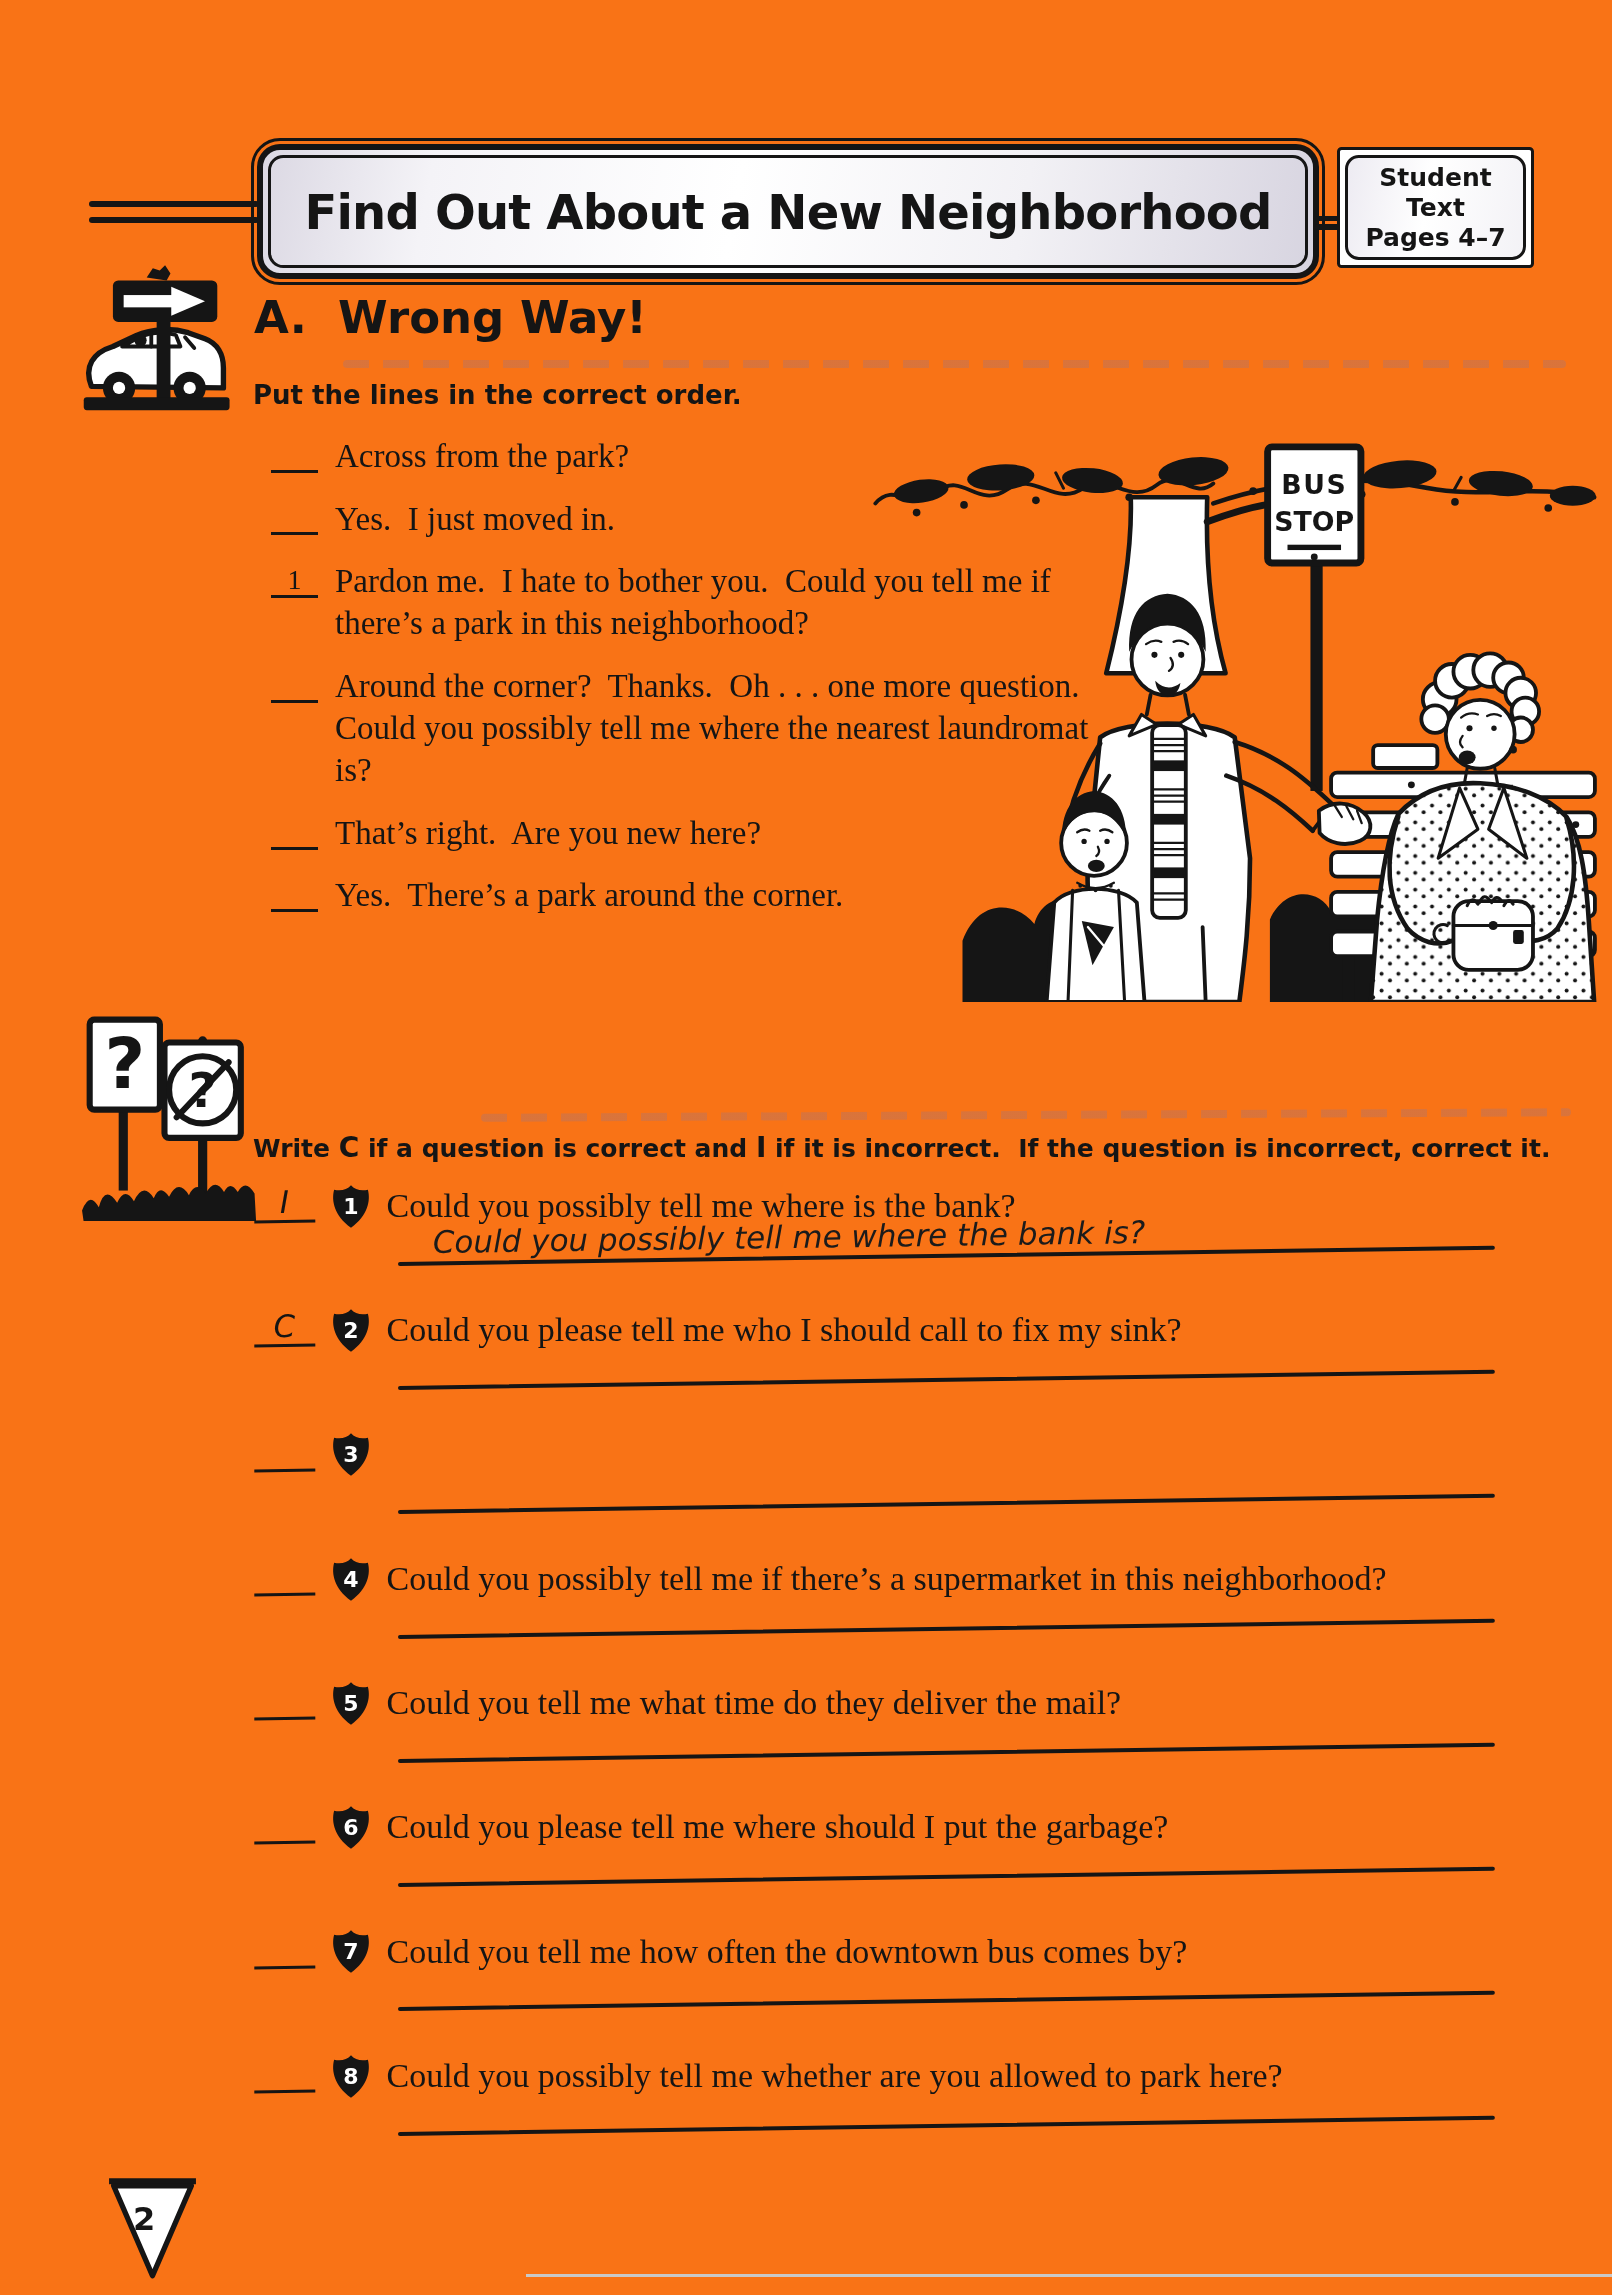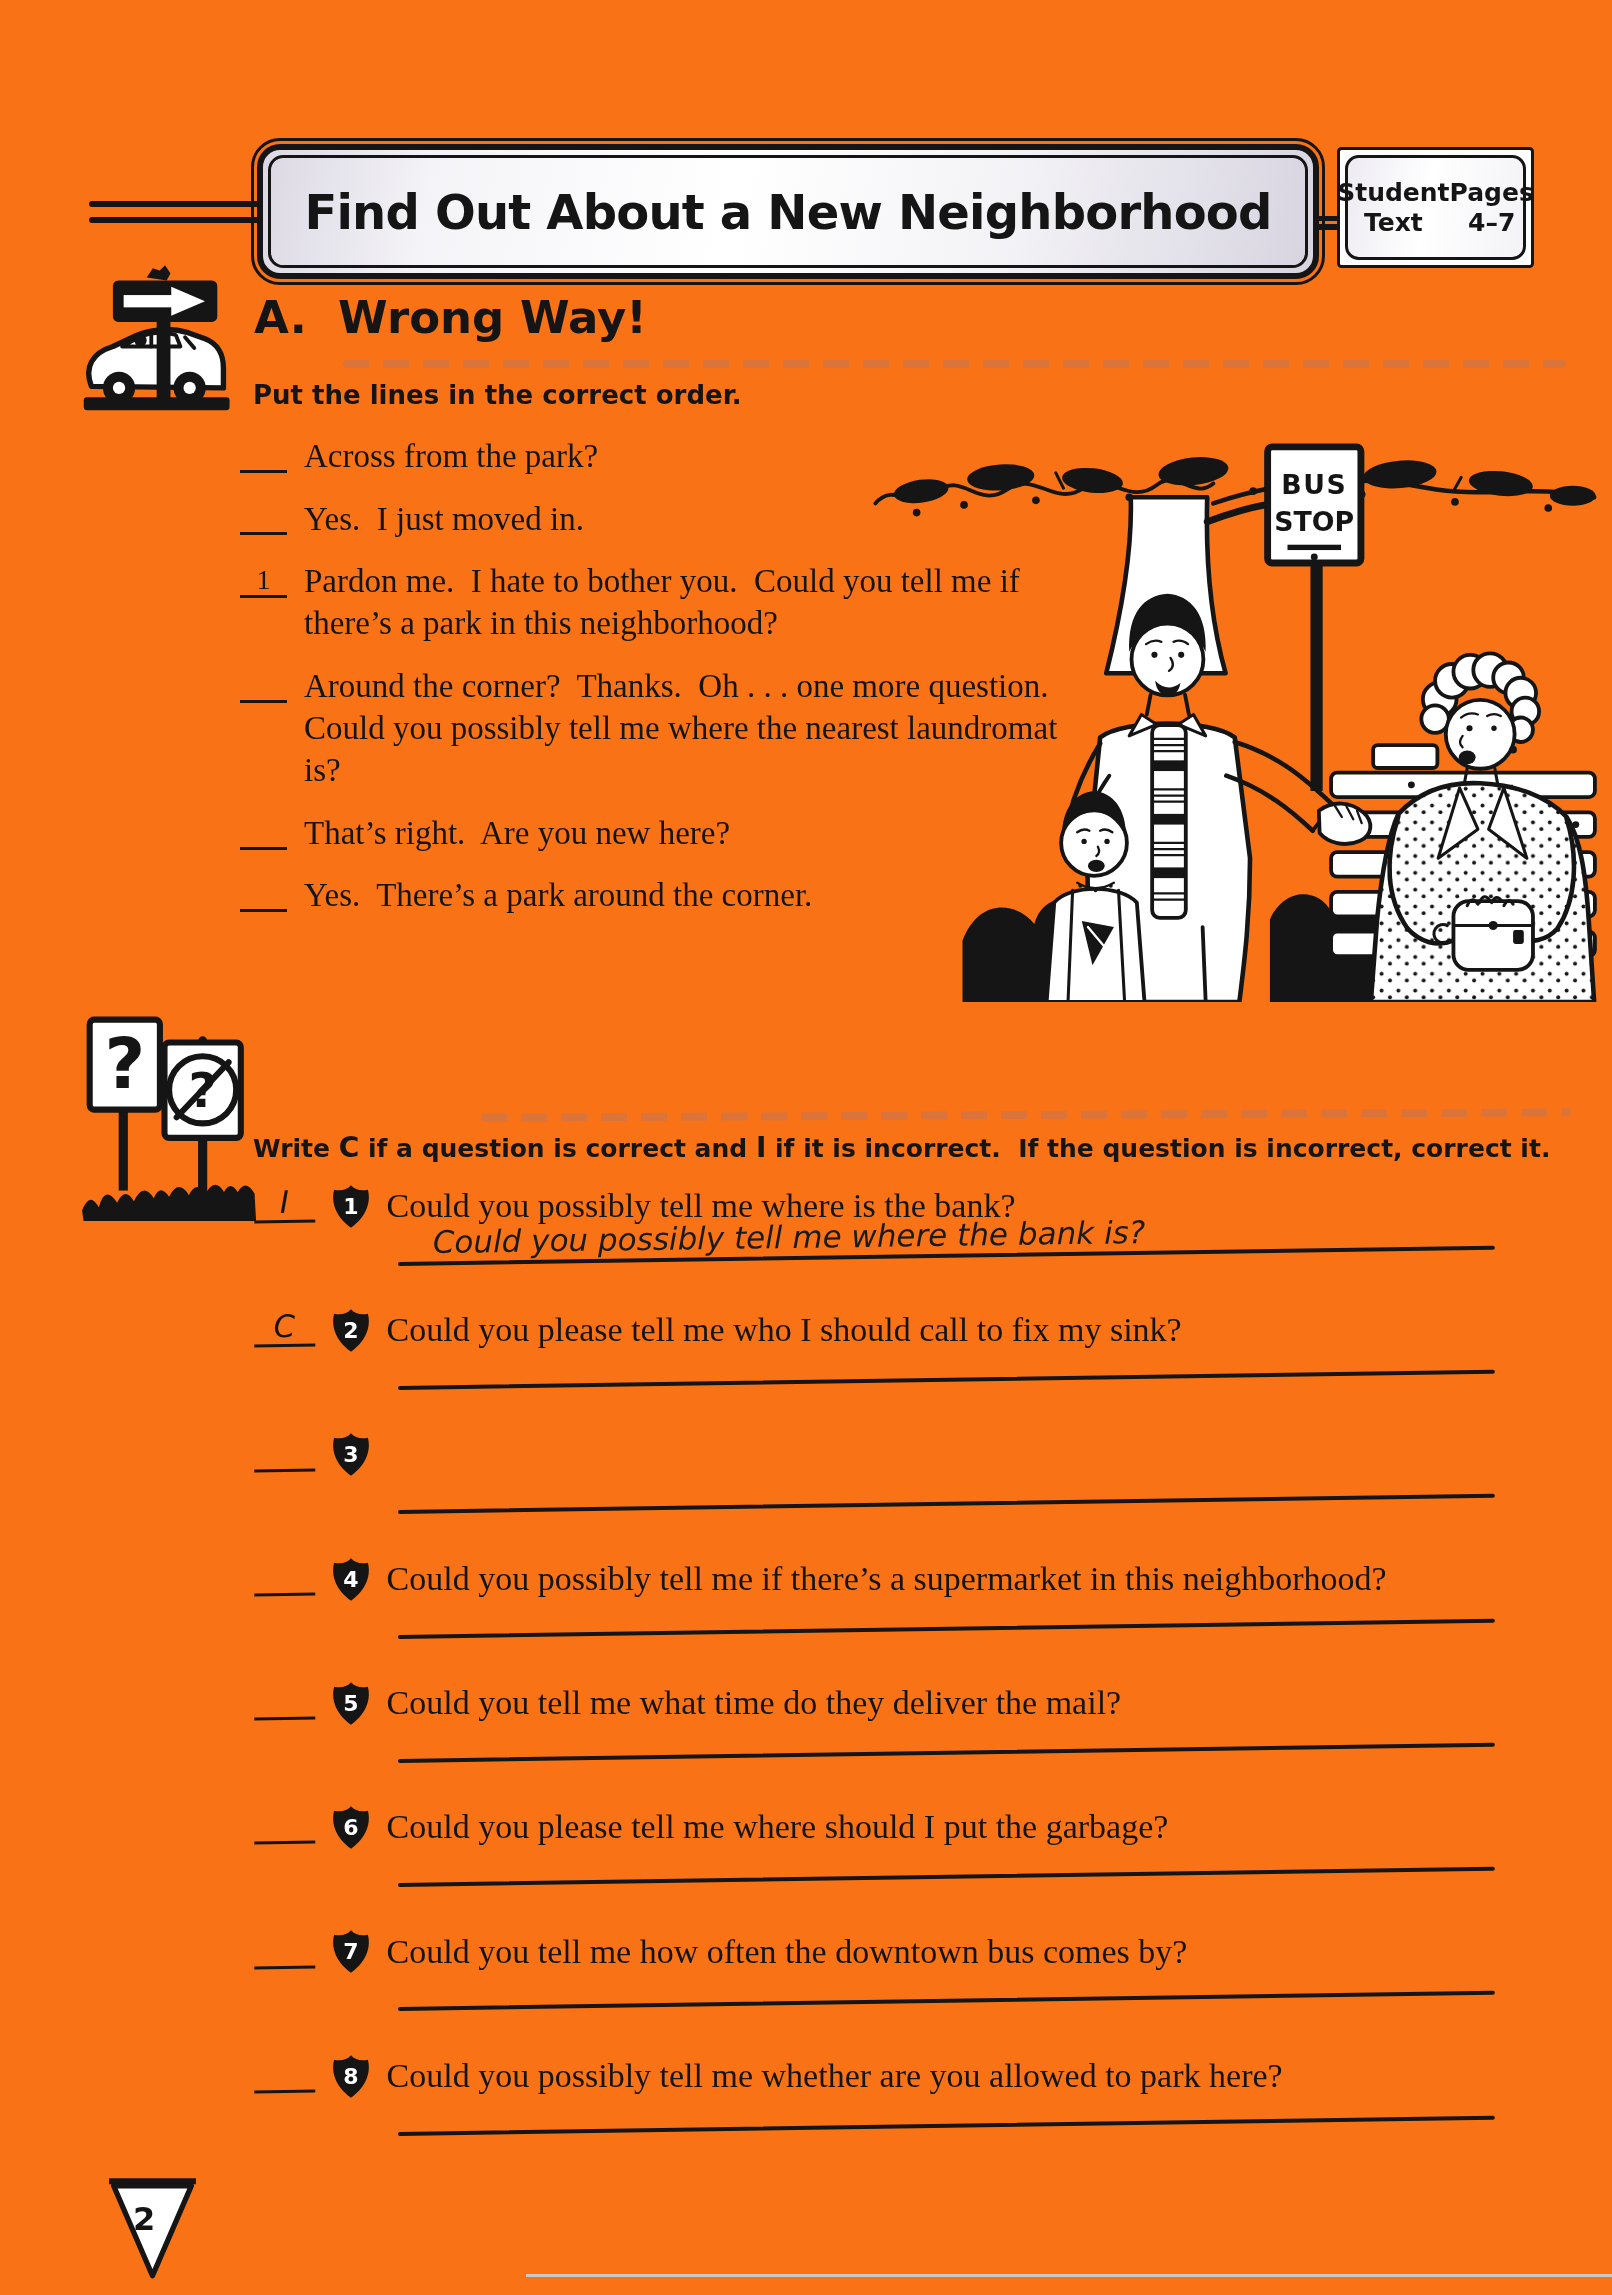--- a/index.html
+++ b/index.html
@@ -30,42 +30,42 @@
     display:flex; align-items:center; justify-content:center;
   }
   .title-text { font-size:48px; letter-spacing:-0.8px; white-space:nowrap; }
 
   .student-box {
     position:absolute; left:1337px; top:147px; width:197px; height:121px; box-sizing:border-box;
     border:3.8px solid #151515; border-radius:4.6px; padding:4.6px; background:#fff;
   }
   .student-inner {
     height:100%; box-sizing:border-box; border:3.1px solid #151515; border-radius:13.8px;
-    display:flex; flex-direction:row; align-items:center; justify-content:center;
+    display:flex; flex-direction:column; align-items:center; justify-content:center;
     font-size:25px; line-height:1.2; text-align:center;
     background:linear-gradient(100deg,#edebf2 0%,#ffffff 45%,#f3f2f6 100%);
   }
 
   
   .a-icon { position:absolute; left:73px; top:259px; }
   .a-heading { position:absolute; left:254px; top:291px; font-size:45px; }
   .a-instruction { position:absolute; left:253px; top:380px; font-size:26px; }
   .b-icon { position:absolute; left:79px; top:1010px; }
   .b-heading { position:absolute; left:277px; top:1058px; font-size:45px; }
   .b-instruction { position:absolute; left:253px; top:1131px; font-size:25px; white-space:pre-wrap; }
   .b-instruction .key { font-size:28px; }
 
   .noise { position:absolute; height:8.4px; border-radius:4.6px;
     background:repeating-linear-gradient(90deg, rgba(128,118,164,.26) 0 26px, rgba(128,118,164,0) 26px 40px); }
   .noise-a { left:343px; top:360px; width:1223px; }
   .noise-b { left:481px; top:1111px; width:1090px; transform:rotate(-0.3deg); }
   .bottom-ghost { position:absolute; left:526px; top:2274px; width:1086px; height:3.1px; background:#c9c9c9; }
 
   
-  .a-list { position:absolute; left:240px; top:435px; width:836px; }
+  .a-list { position:absolute; left:271px; top:435px; width:836px; }
   .a-item { display:flex; gap:17px; margin-bottom:20.7px; font-size:33px; line-height:42px; }
   .a-blank {
     flex:0 0 47px; height:34px; border-bottom:3.8px solid #151515;
     display:flex; align-items:flex-end; justify-content:center;
     font-size:28px; line-height:1.05; padding-bottom:0.8px;
   }
   .a-text { flex:1; }
 
   
   .illustration { position:absolute; left:872px; top:430px; }

